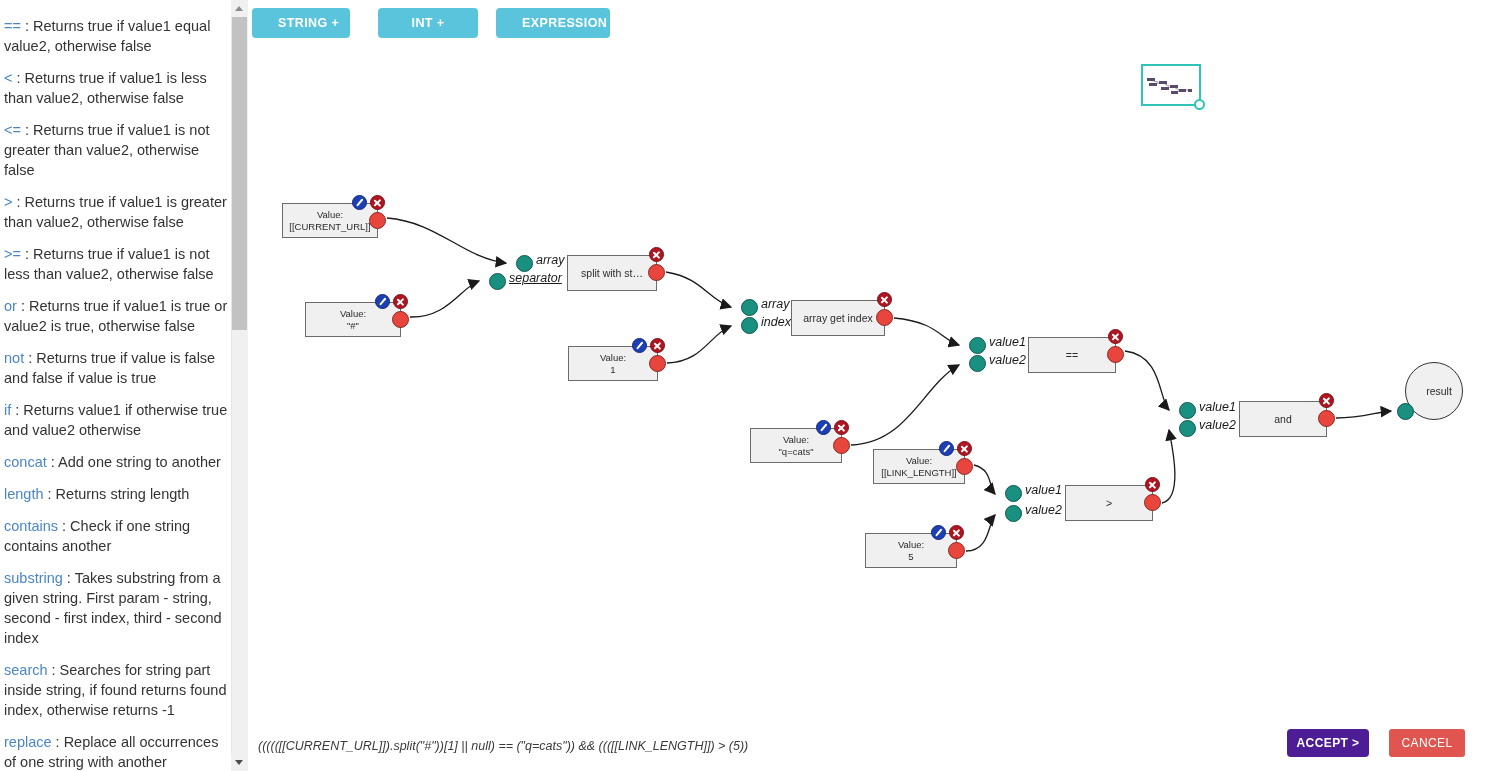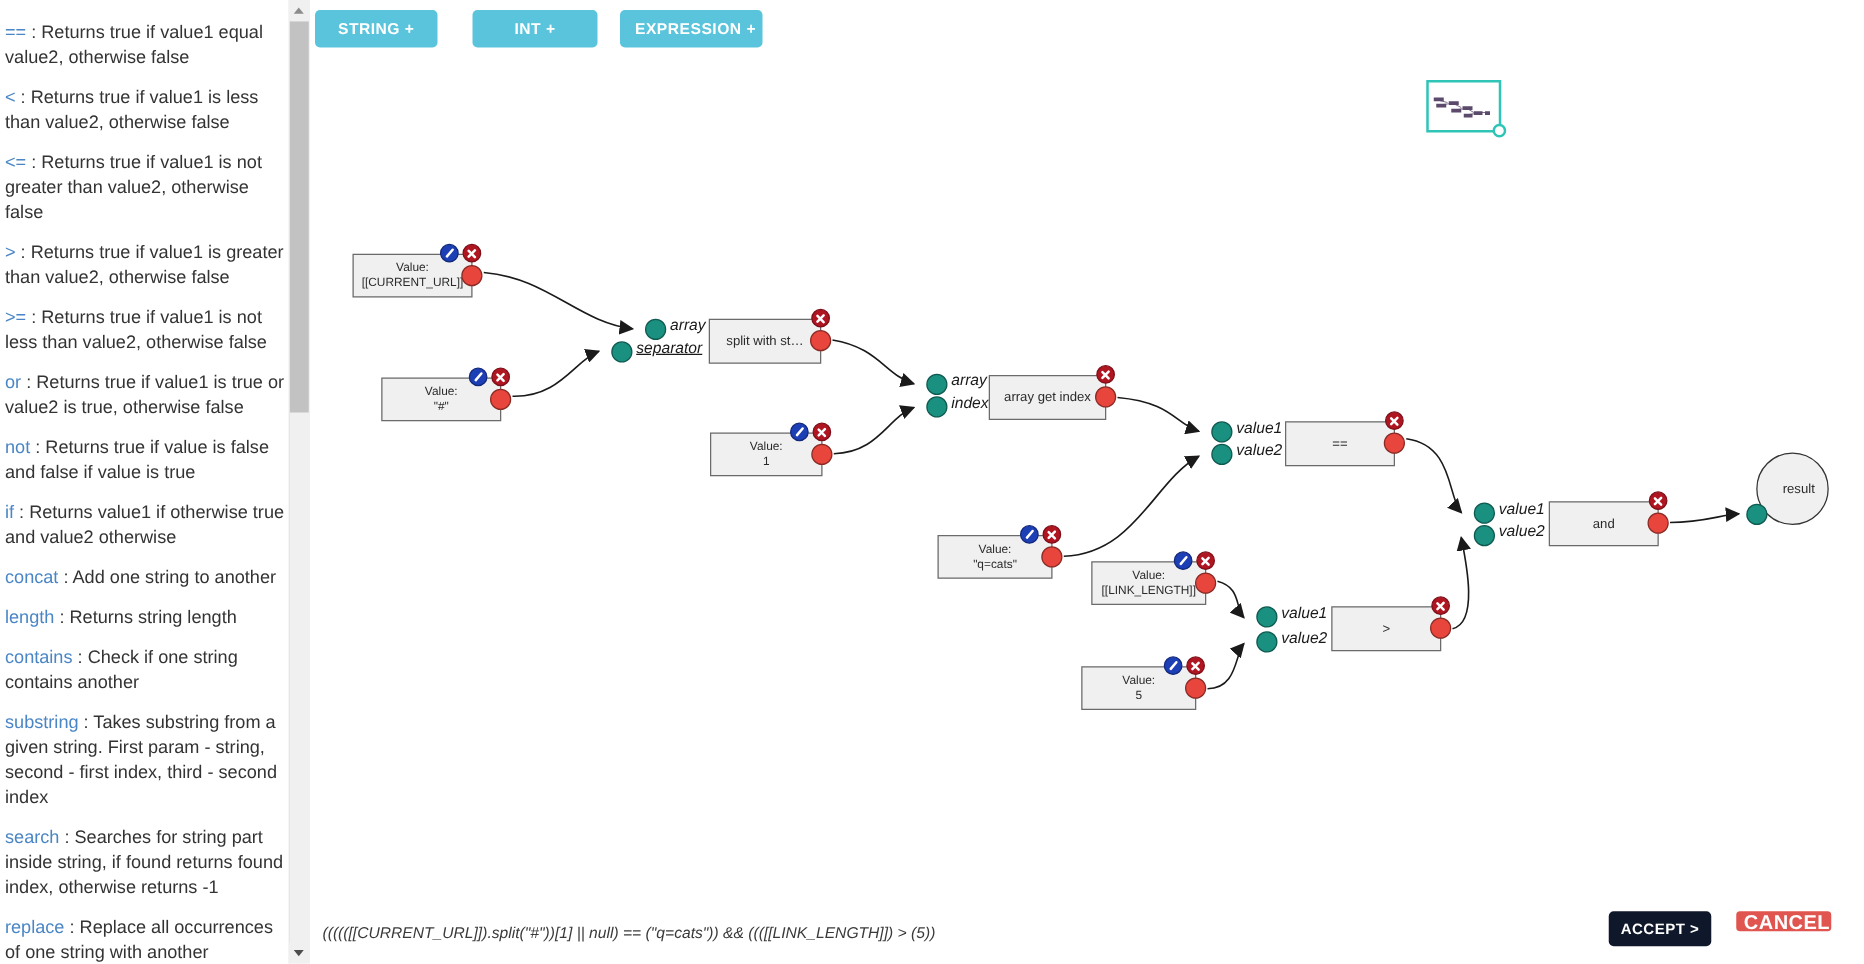--- a/index.html
+++ b/index.html
@@ -79,21 +79,21 @@
     height: 30px;
     background: #5bc4dd;
     color: #ffffff;
     border: none;
     border-radius: 4px;
     font-size: 12.5px;
     font-weight: bold;
     letter-spacing: 0.4px;
     font-family: "Liberation Sans", sans-serif;
     cursor: pointer;
-    padding: 0 12px;
+    padding: 0 26px;
     white-space: nowrap;
   }
 
   
   .node {
     position: absolute;
     background: #f0f0f0;
     border: 1px solid #6b6b6b;
     display: flex; align-items: center; justify-content: center;
     font-size: 10.5px;
@@ -194,32 +194,32 @@
     left: 258px; bottom: 18px;
     font-size: 12.5px;
     font-style: italic;
     color: #3a3a3a;
     font-family: "Liberation Sans", sans-serif;
     white-space: nowrap;
   }
   #accept-btn {
     position: absolute; left: 1287px; top: 729px;
     width: 82px; height: 28px;
-    background: #0f172a; color: #fff;
+    background: #4c1d95; color: #fff;
     border: none; border-radius: 4px;
     font-size: 12px; font-weight: bold;
     letter-spacing: .4px; cursor: pointer;
     font-family: "Liberation Sans", sans-serif;
   }
   #cancel-btn {
     position: absolute; left: 1389px; top: 729px;
-    width: 76px; height: 16px;
+    width: 76px; height: 28px;
     background: #e0554f; color: #fff;
     border: none; border-radius: 3px;
-    font-size: 16px; font-weight: bold;
+    font-size: 12px; font-weight: normal;
     letter-spacing: .4px; cursor: pointer;
     font-family: "Liberation Sans", sans-serif;
   }
 </style>
 </head>
 <body>
 
 <div id="app">
 
   <div id="sidebar">

